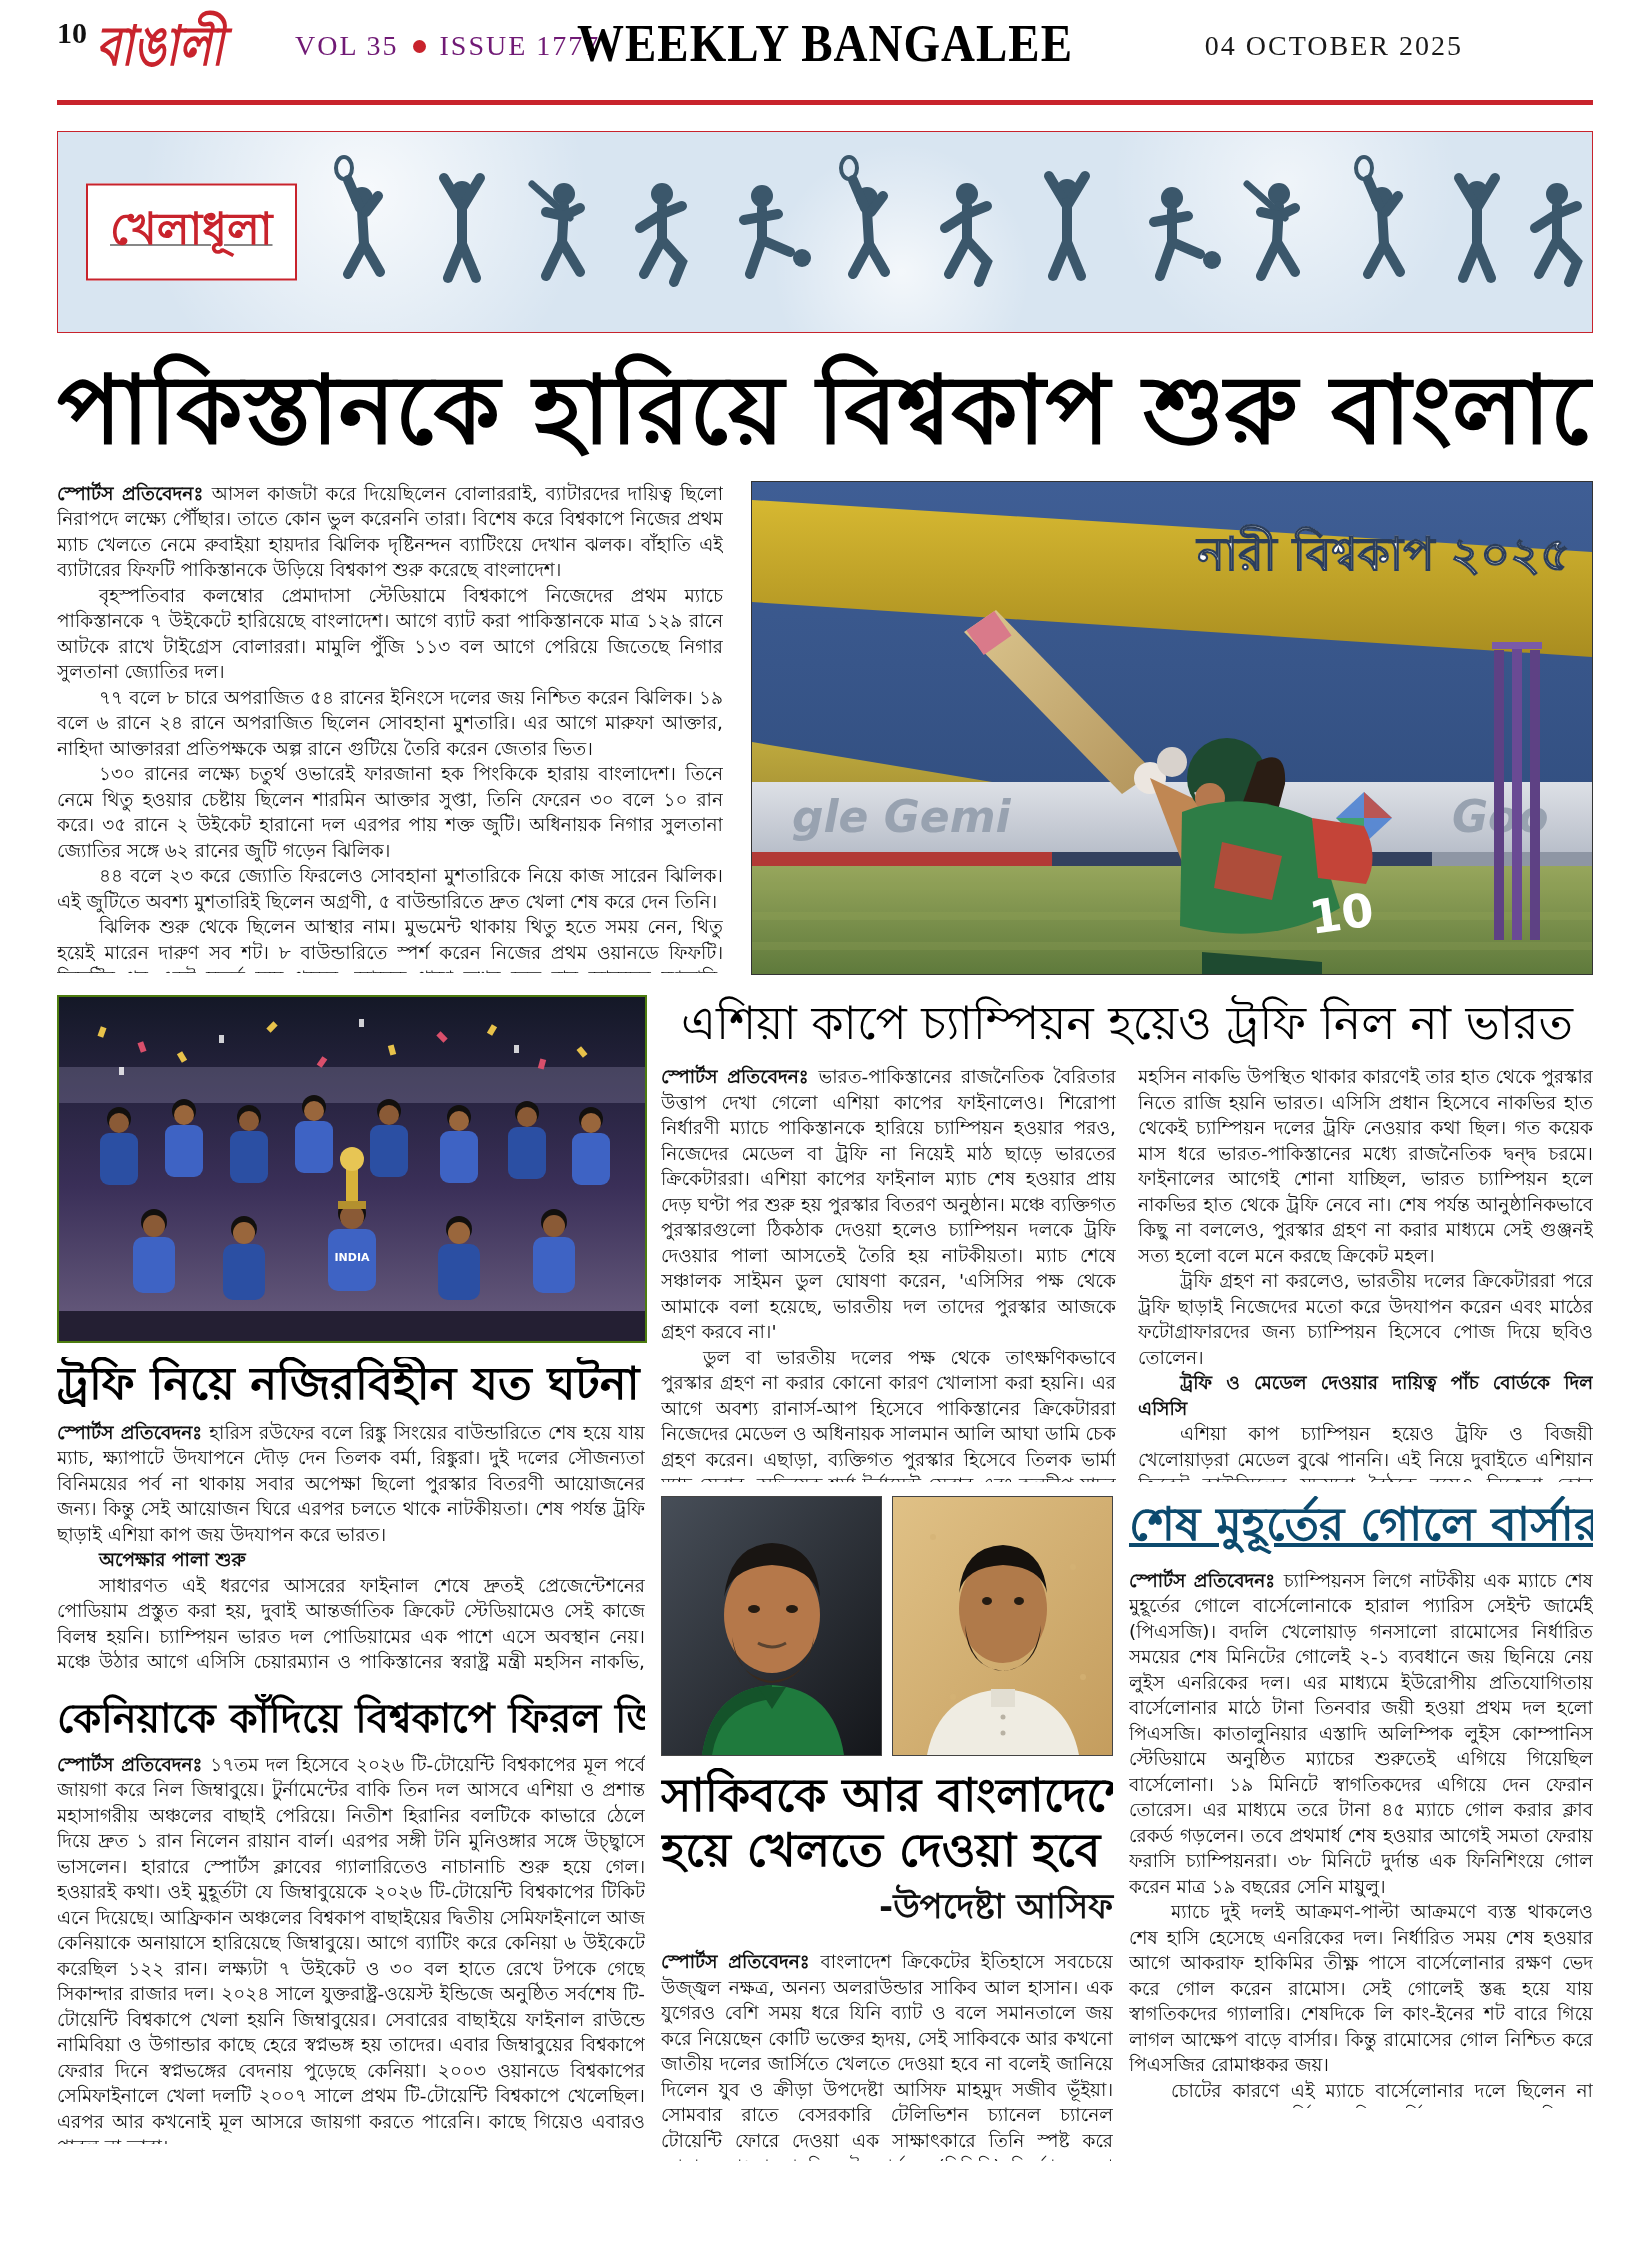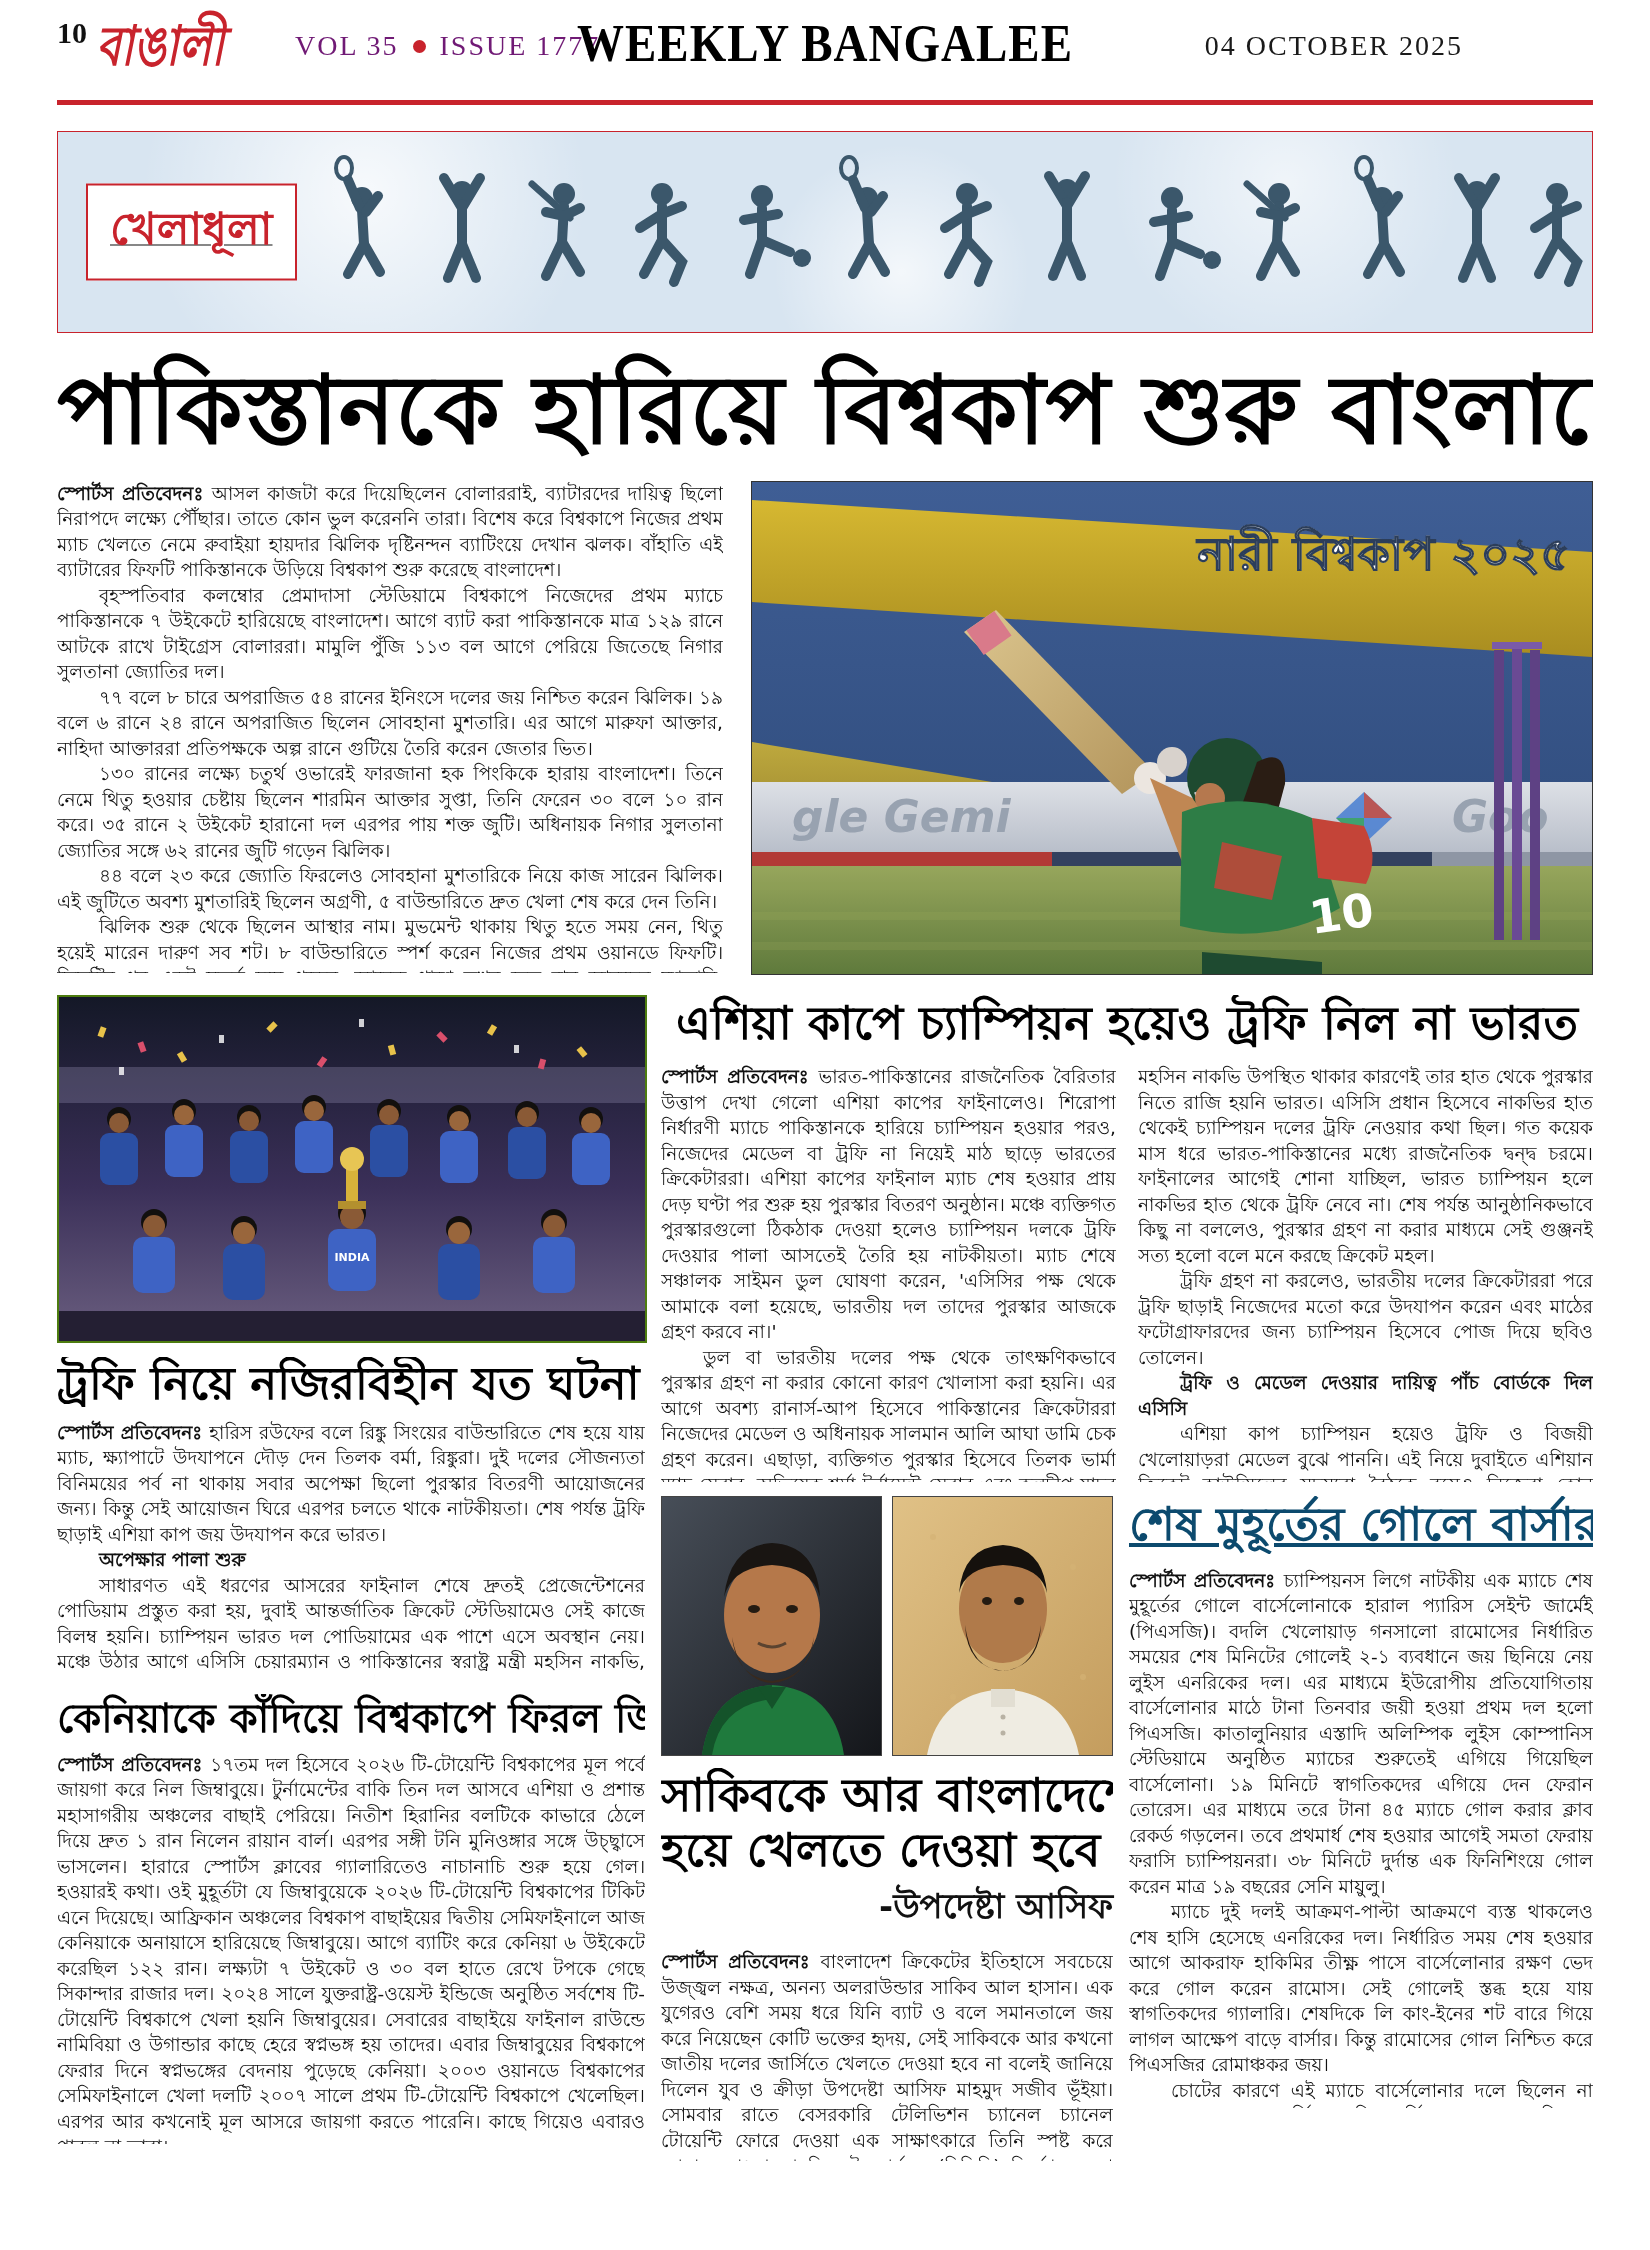--- a/index.html
+++ b/index.html
@@ -57,21 +57,21 @@
   .row2{margin-top:20px;display:flex;gap:16px;}
   .colL{width:588px;flex:none;}
   .colR{flex:1;min-width:0;}
 
   .team-photo{width:586px;height:344px;border:2px solid #4d7c0f;overflow:hidden;}
   .h3{margin-top:14px;font-weight:800;font-size:45px;line-height:1.18;color:#000;white-space:nowrap;overflow:hidden;}
   .a3-text{margin-top:10px;height:252px;}
   .h4{margin-top:22px;font-weight:800;font-size:40px;line-height:1.2;color:#000;white-space:nowrap;overflow:hidden;}
   .a4-text{margin-top:10px;height:392px;}
 
-  .h2{font-weight:700;font-size:46px;line-height:1.25;text-align:center;color:#000;
+  .h2{font-weight:400;font-size:46px;line-height:1.25;text-align:center;color:#000;
       white-space:nowrap;overflow:hidden;}
   .a2-cols{margin-top:12px;display:flex;gap:22px;height:418px;overflow:hidden;}
   .a2-col{width:50%;}
 
   .row3{margin-top:14px;display:flex;gap:16px;}
   .colM{width:452px;flex:none;}
   .colP{flex:1;min-width:0;}
   .headshots{display:flex;gap:10px;}
   .headshot{width:221px;height:258px;border:1px solid #444;overflow:hidden;}
   .h5{margin-top:12px;font-weight:800;font-size:46px;line-height:1.2;text-align:center;

